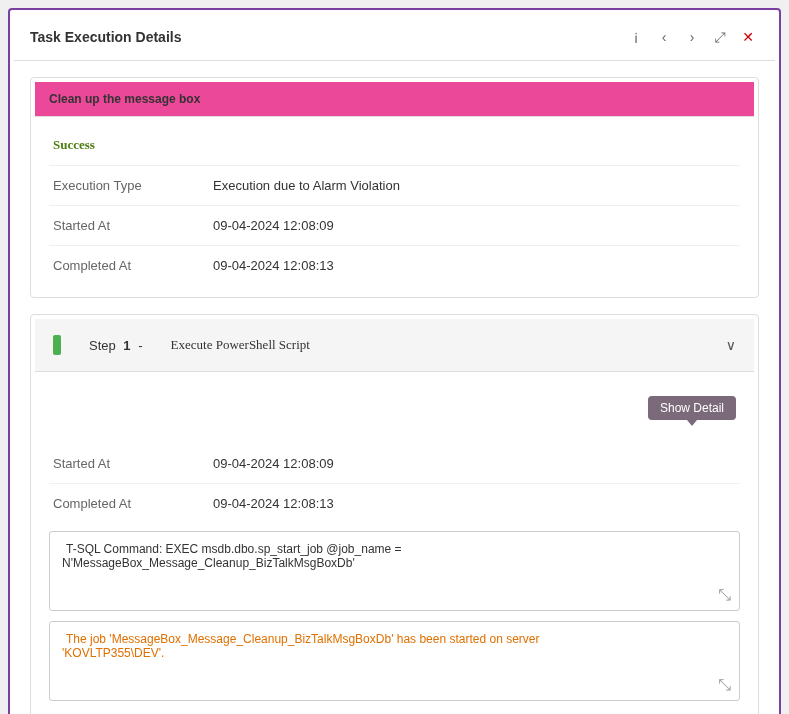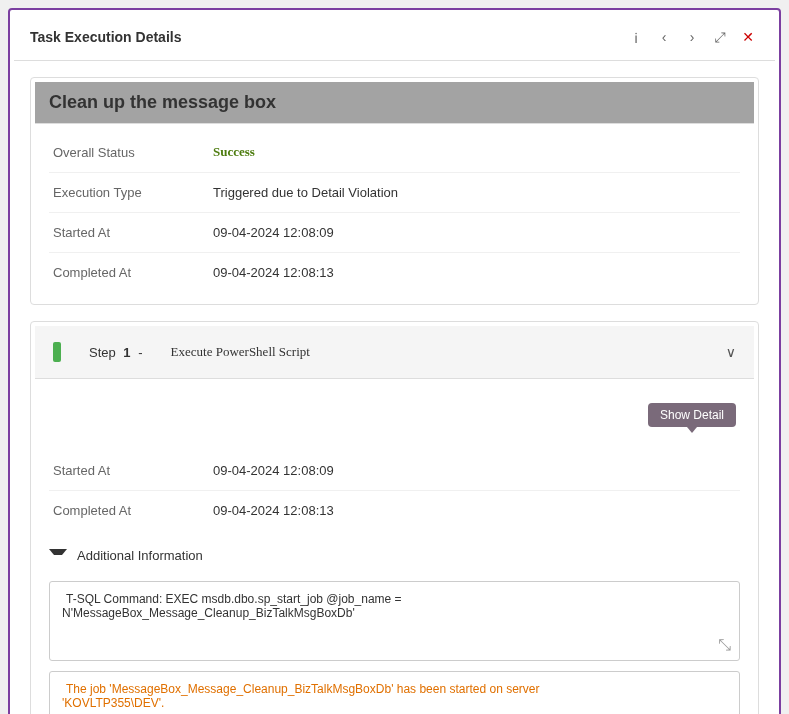--- a/index.html
+++ b/index.html
@@ -62,24 +62,24 @@
     }
 
     .section-card {
       border: 1px solid #ddd;
       border-radius: 4px;
       margin-bottom: 16px;
       overflow: hidden;
     }
 
     .section-header {
-      background: #a3a3a3;
+      background: #ec4899;
       padding: 10px 14px;
       font-weight: bold;
-      font-size: 18px;
+      font-size: 12px;
       color: #333;
       border-bottom: 1px solid #ddd;
     }
 
     .info-table {
       padding: 8px 14px;
     }
     .info-row {
       display: flex;
       align-items: center;
@@ -257,26 +257,25 @@
       </button>
     </div>
   </div>
 
   <div class="content">
 
     <div class="section-card">
       <div class="section-header">Clean up the message box</div>
       <div class="info-table">
         <div class="info-row">
-          <span class="info-label">Overall Status</span>
           <span class="info-value success">Success</span>
         </div>
         <div class="info-row">
           <span class="info-label">Execution Type</span>
-          <span class="info-value">Triggered due to Detail Violation</span>
+          <span class="info-value">Execution due to Alarm Violation</span>
         </div>
         <div class="info-row">
           <span class="info-label">Started At</span>
           <span class="info-value">09-04-2024 12:08:09</span>
         </div>
         <div class="info-row">
           <span class="info-label">Completed At</span>
           <span class="info-value">09-04-2024 12:08:13</span>
         </div>
       </div>
@@ -303,24 +302,20 @@
           <span class="step-info-value">09-04-2024 12:08:09</span>
         </div>
         <div class="step-info-row">
           <span class="step-info-label">Completed At</span>
           <span class="step-info-value">09-04-2024 12:08:13</span>
         </div>
       </div>
 
 
       <div class="additional-info">
-        <div class="additional-header">
-          <div class="triangle-down"></div>
-          <span>Additional Information</span>
-        </div>
 
         <div class="code-box">
           <span style="white-space: pre-wrap;">T-SQL Command: EXEC msdb.dbo.sp_start_job @job_name =
 N'MessageBox_Message_Cleanup_BizTalkMsgBoxDb'</span>
           <span class="resize-handle">⤡</span>
         </div>
 
         <div class="code-box code-box-2">
           <span style="white-space: pre-wrap;">The job 'MessageBox_Message_Cleanup_BizTalkMsgBoxDb' has been started on server
 'KOVLTP355\DEV'.</span>

